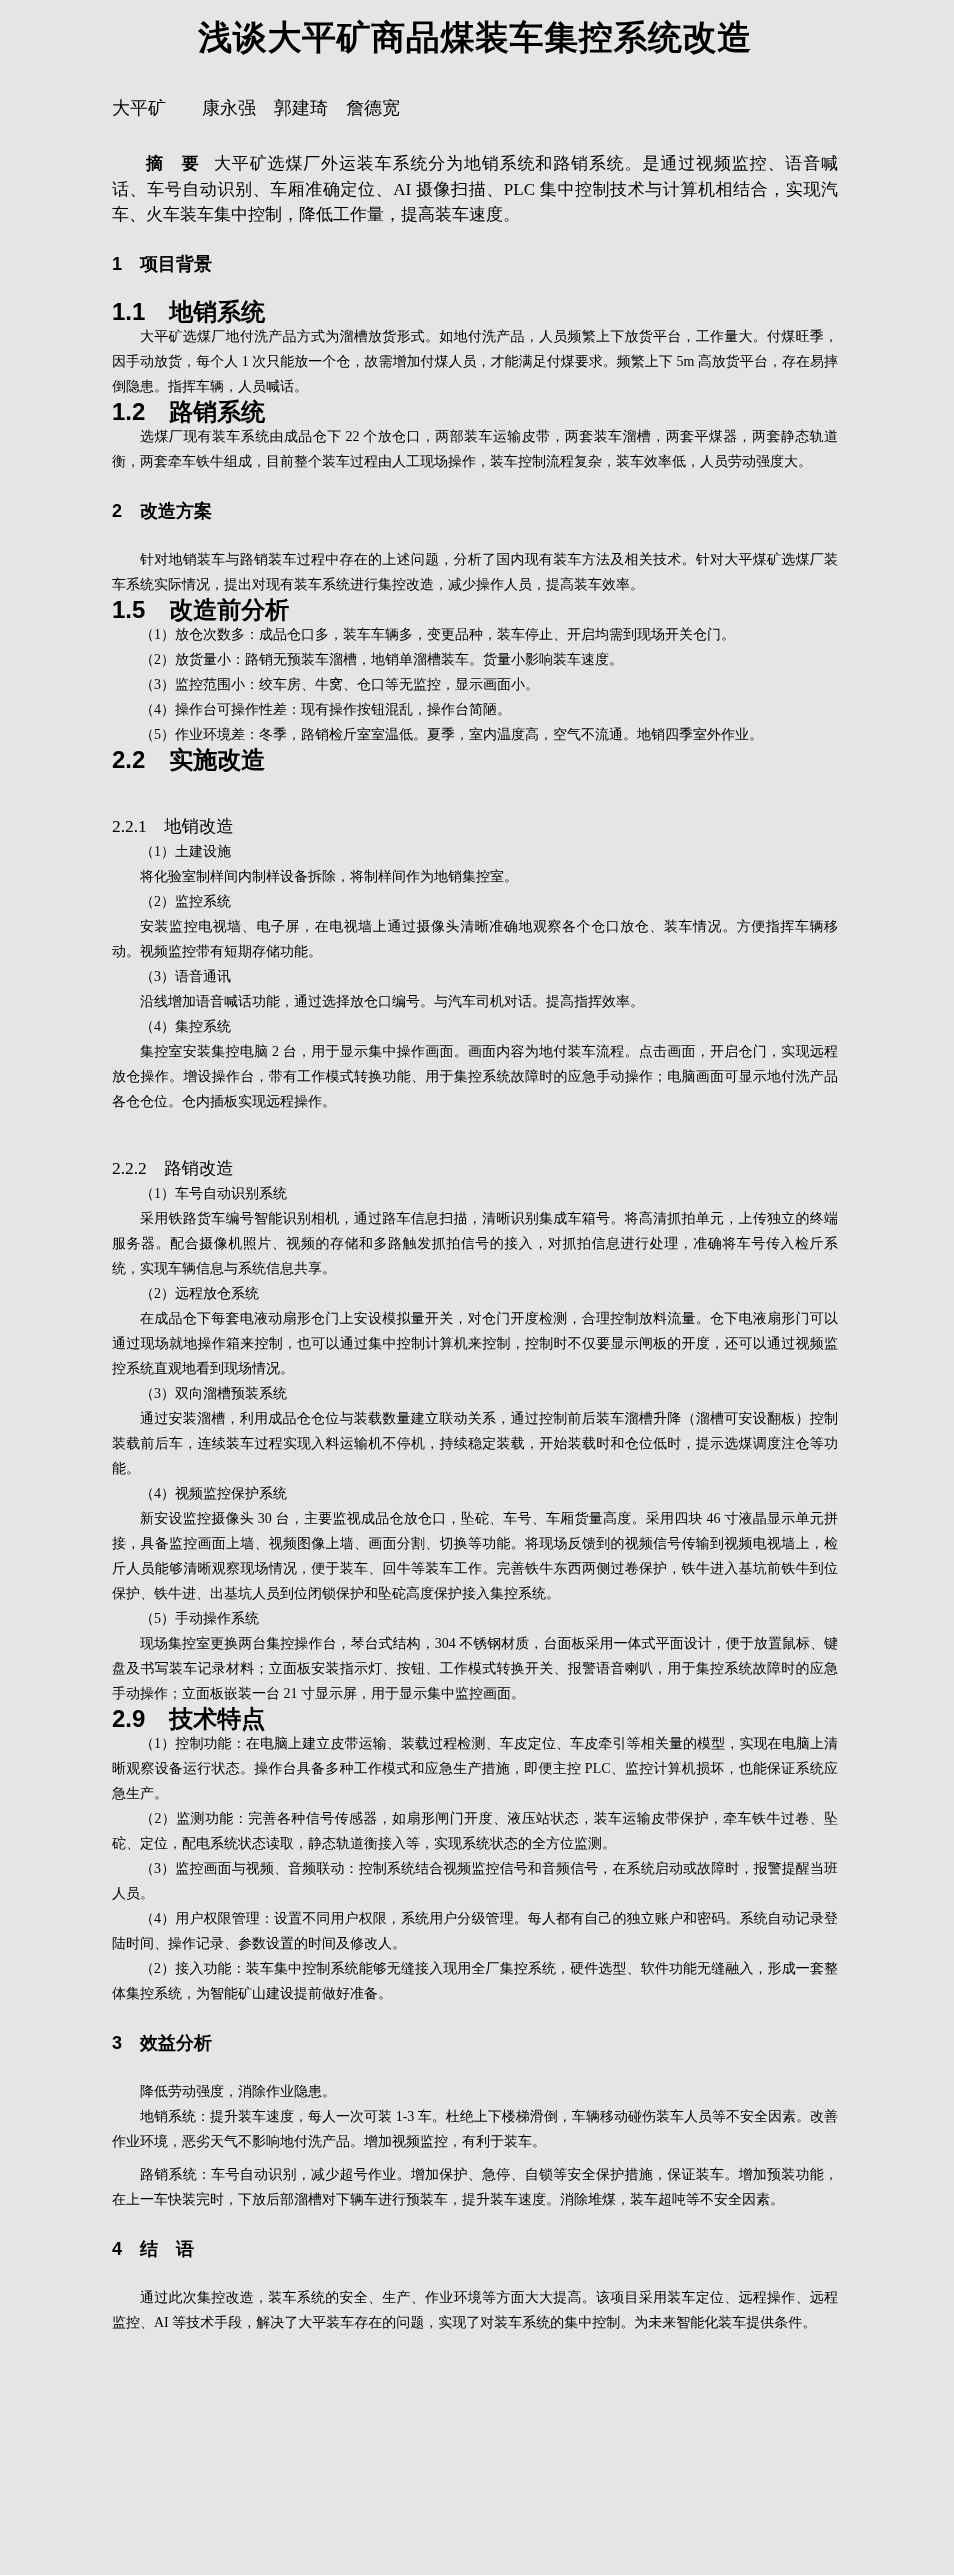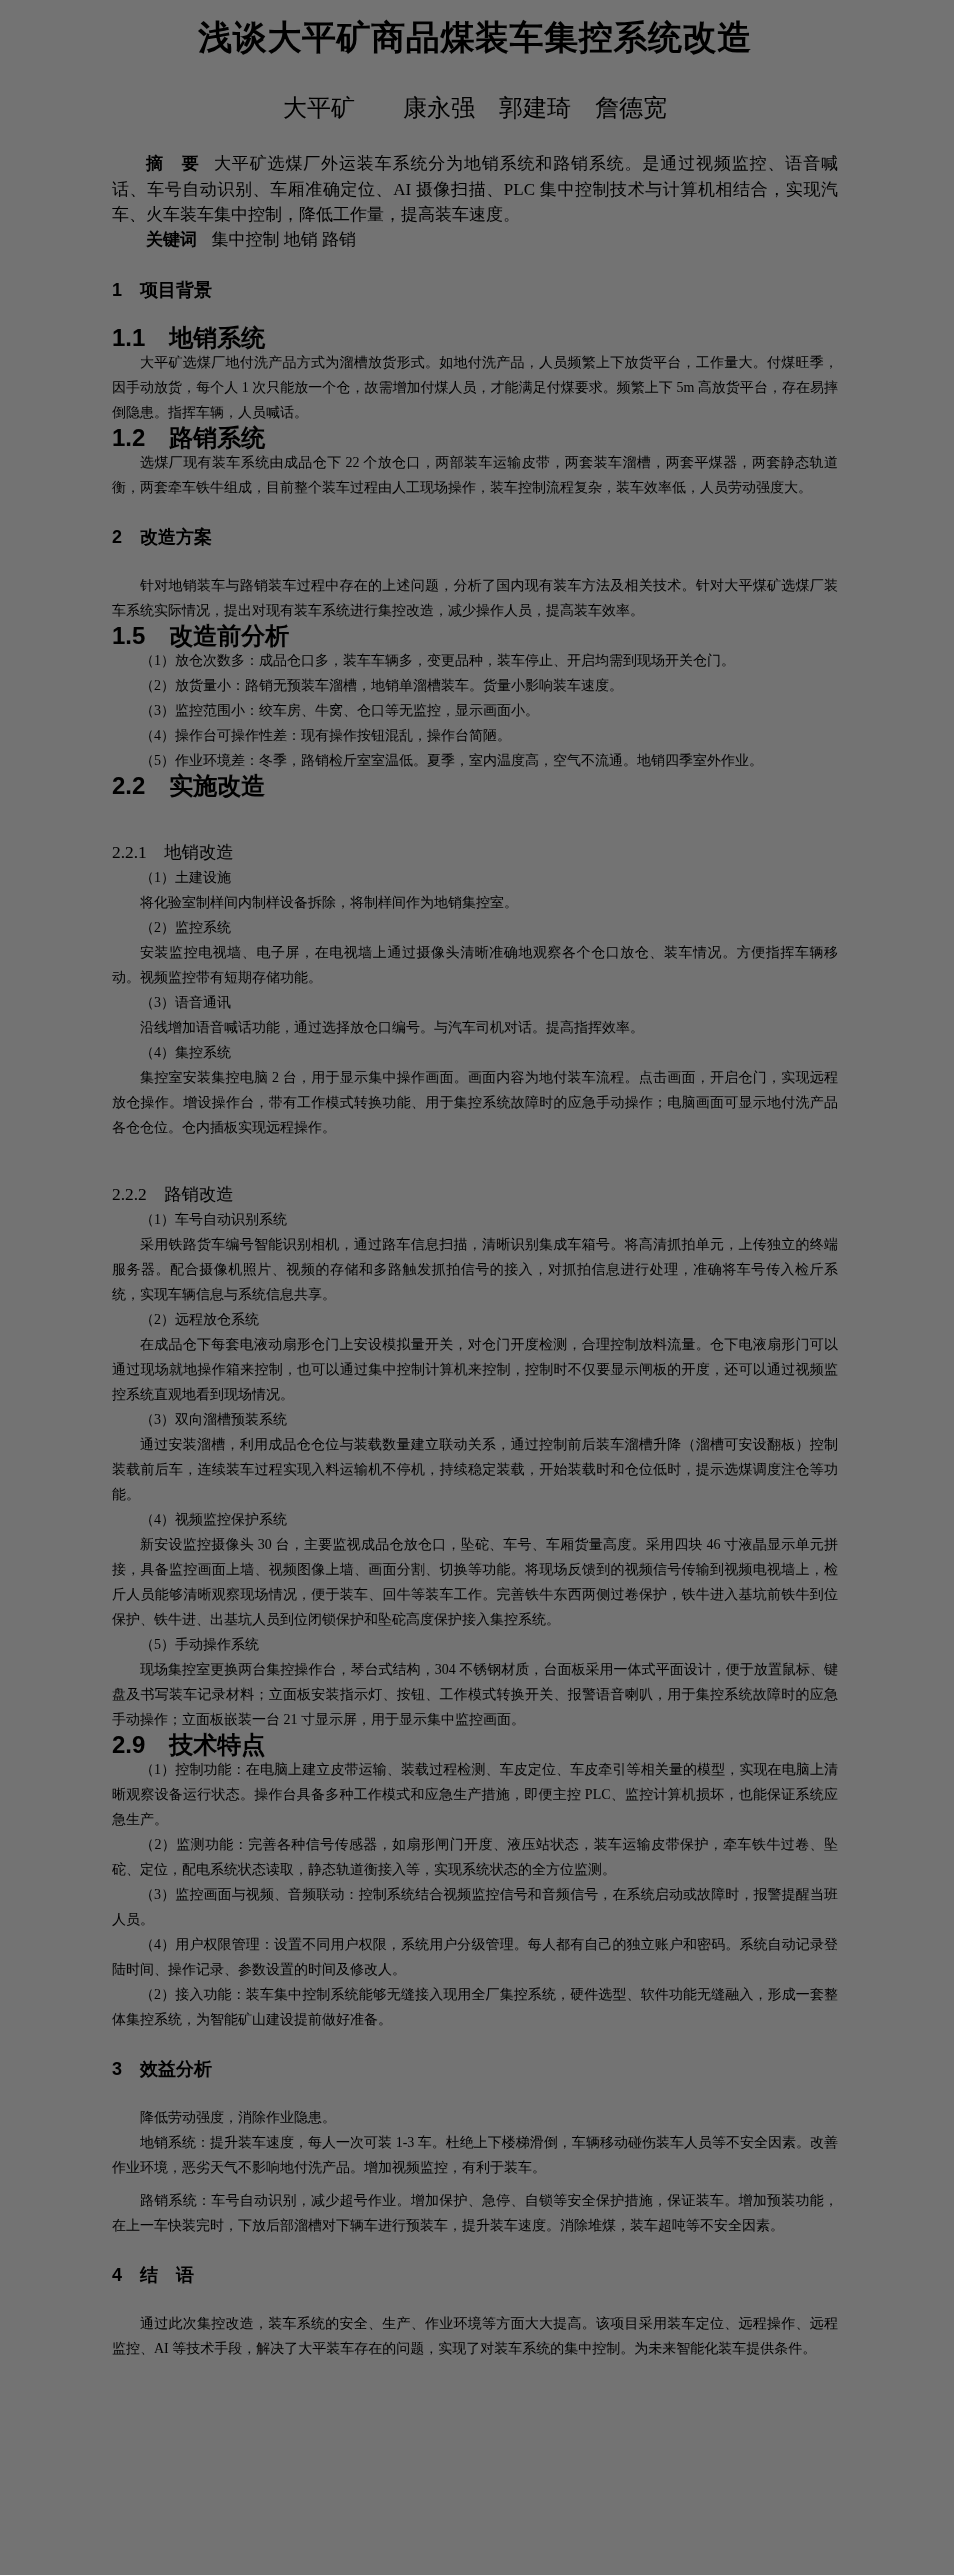--- a/index.html
+++ b/index.html
@@ -7,36 +7,35 @@
     width: 955px;
     min-height: 2576px;
     color: #000000;
     font-family: "Liberation Serif", "DejaVu Serif", serif;
   }
   .page {
     box-sizing: border-box;
     width: 955px;
     min-height: 2576px;
     padding: 7.2px 117px 18px 112px;
-    background: #737373;
+    background: #e5e5e5;
   }
   .doc-title {
     margin: 8.4px 0 0 0;
     font-size: 34px;
     line-height: 43px;
     font-weight: bold;
     text-align: center;
     letter-spacing: 0.6px;
     font-family: "Liberation Serif", "DejaVu Serif", serif;
   }
   .byline {
     margin-top: 37px;
-    font-size: 24px;
+    font-size: 18px;
     line-height: 25px;
-    text-align: center;
     font-family: "Liberation Serif", "DejaVu Serif", serif;
   }
   .abstract {
     margin: 30px 0 0 0;
     font-size: 17px;
     line-height: 25px;
     text-align: justify;
     text-indent: 2em;
   }
   .keywords {
@@ -81,21 +80,20 @@
 <body>
 
 <div class="page">
 
   <h1 class="doc-title">浅谈大平矿商品煤装车集控系统改造</h1>
 
   <div class="byline">大平矿　　康永强　郭建琦　詹德宽</div>
 
   <p class="abstract"><span class="label">摘　要</span><span>大平矿选煤厂外运装车系统分为地销系统和路销系统。是通过视频监控、语音喊话、车号自动识别、车厢准确定位、AI 摄像扫描、PLC 集中控制技术与计算机相结合，实现汽车、火车装车集中控制，降低工作量，提高装车速度。</span></p>
 
-  <p class="keywords"><span class="label">关键词</span><span>集中控制  地销  路销</span></p>
 
   <div id="body-blocks">
       <div class="blk h1">1　项目背景</div>
       <div class="blk h2">1.1　地销系统</div>
       <div class="blk p">大平矿选煤厂地付洗产品方式为溜槽放货形式。如地付洗产品，人员频繁上下放货平台，工作量大。付煤旺季，因手动放货，每个人 1 次只能放一个仓，故需增加付煤人员，才能满足付煤要求。频繁上下 5m 高放货平台，存在易摔倒隐患。指挥车辆，人员喊话。</div>
       <div class="blk h2">1.2　路销系统</div>
       <div class="blk p">选煤厂现有装车系统由成品仓下 22 个放仓口，两部装车运输皮带，两套装车溜槽，两套平煤器，两套静态轨道衡，两套牵车铁牛组成，目前整个装车过程由人工现场操作，装车控制流程复杂，装车效率低，人员劳动强度大。</div>
       <div class="blk h1">2　改造方案</div>
       <div class="blk p">针对地销装车与路销装车过程中存在的上述问题，分析了国内现有装车方法及相关技术。针对大平煤矿选煤厂装车系统实际情况，提出对现有装车系统进行集控改造，减少操作人员，提高装车效率。</div>
       <div class="blk h2">1.5　改造前分析</div>

